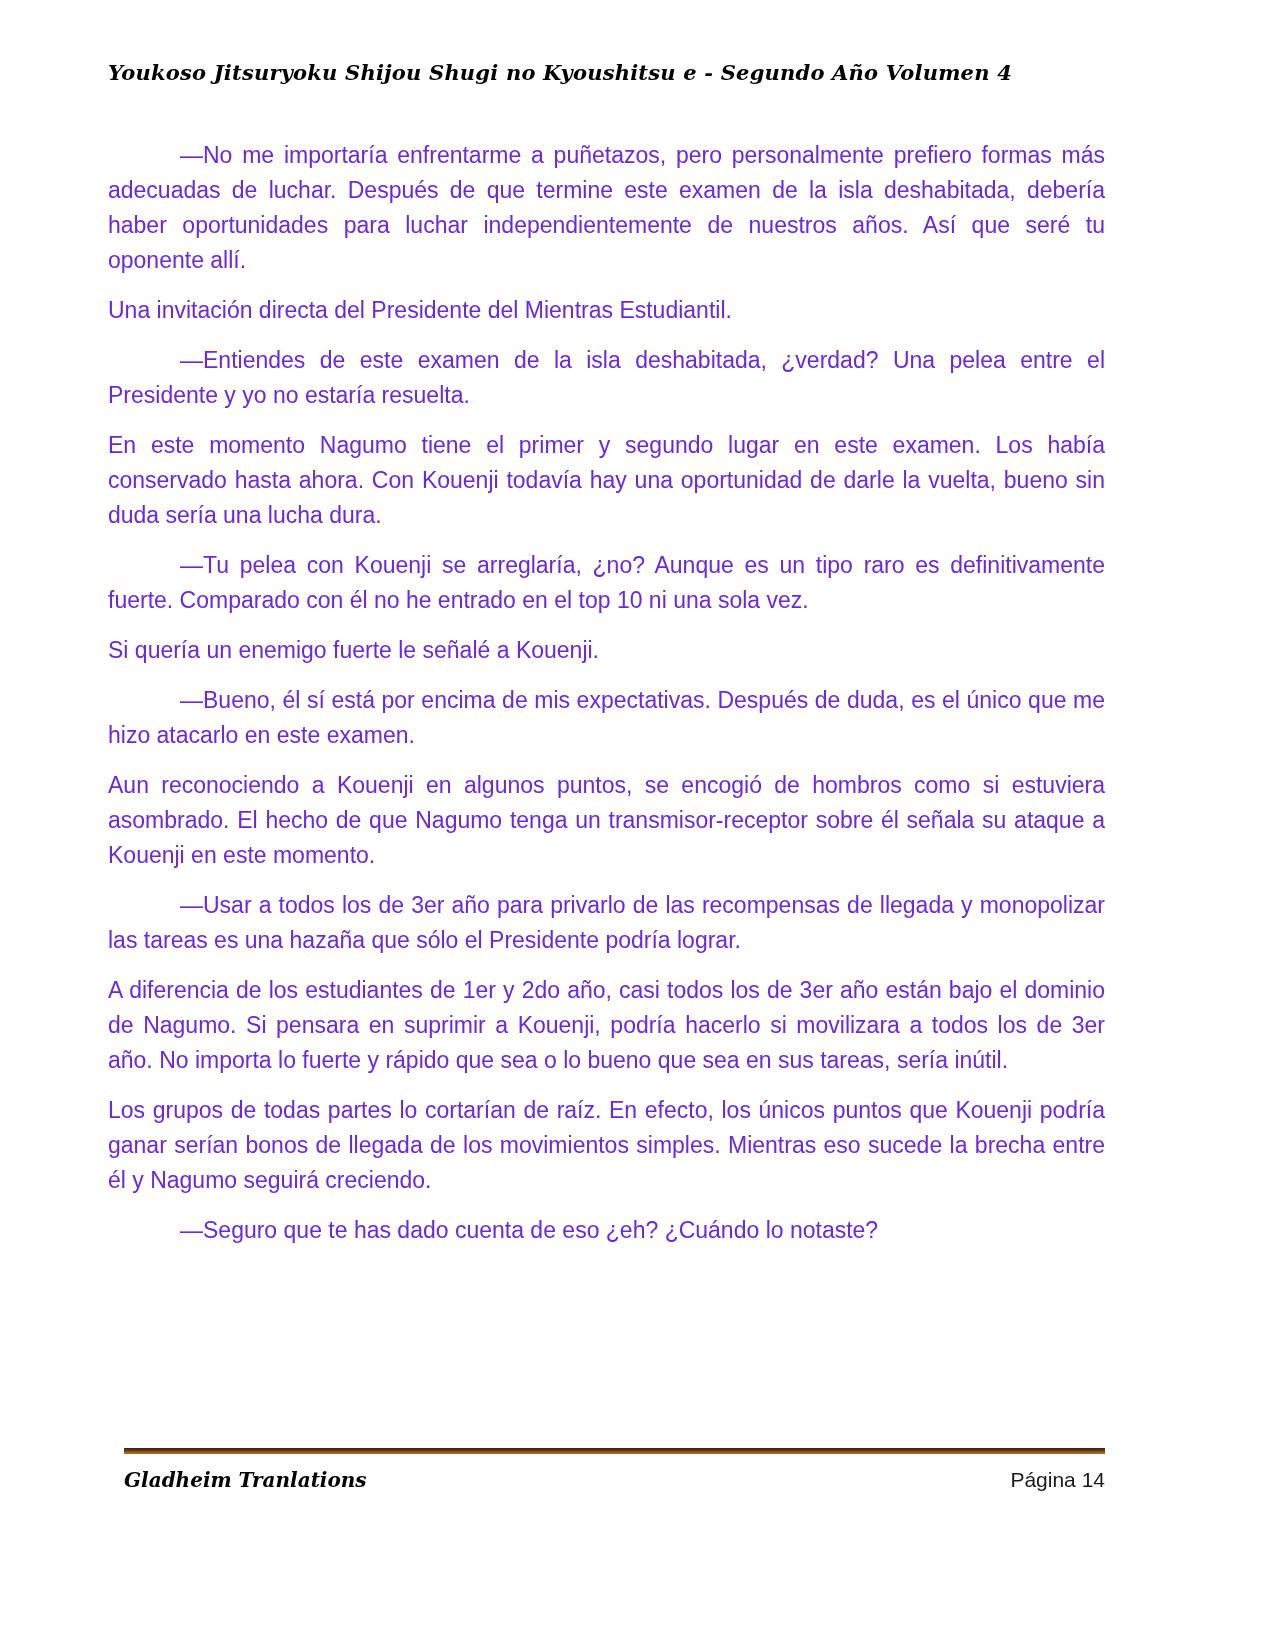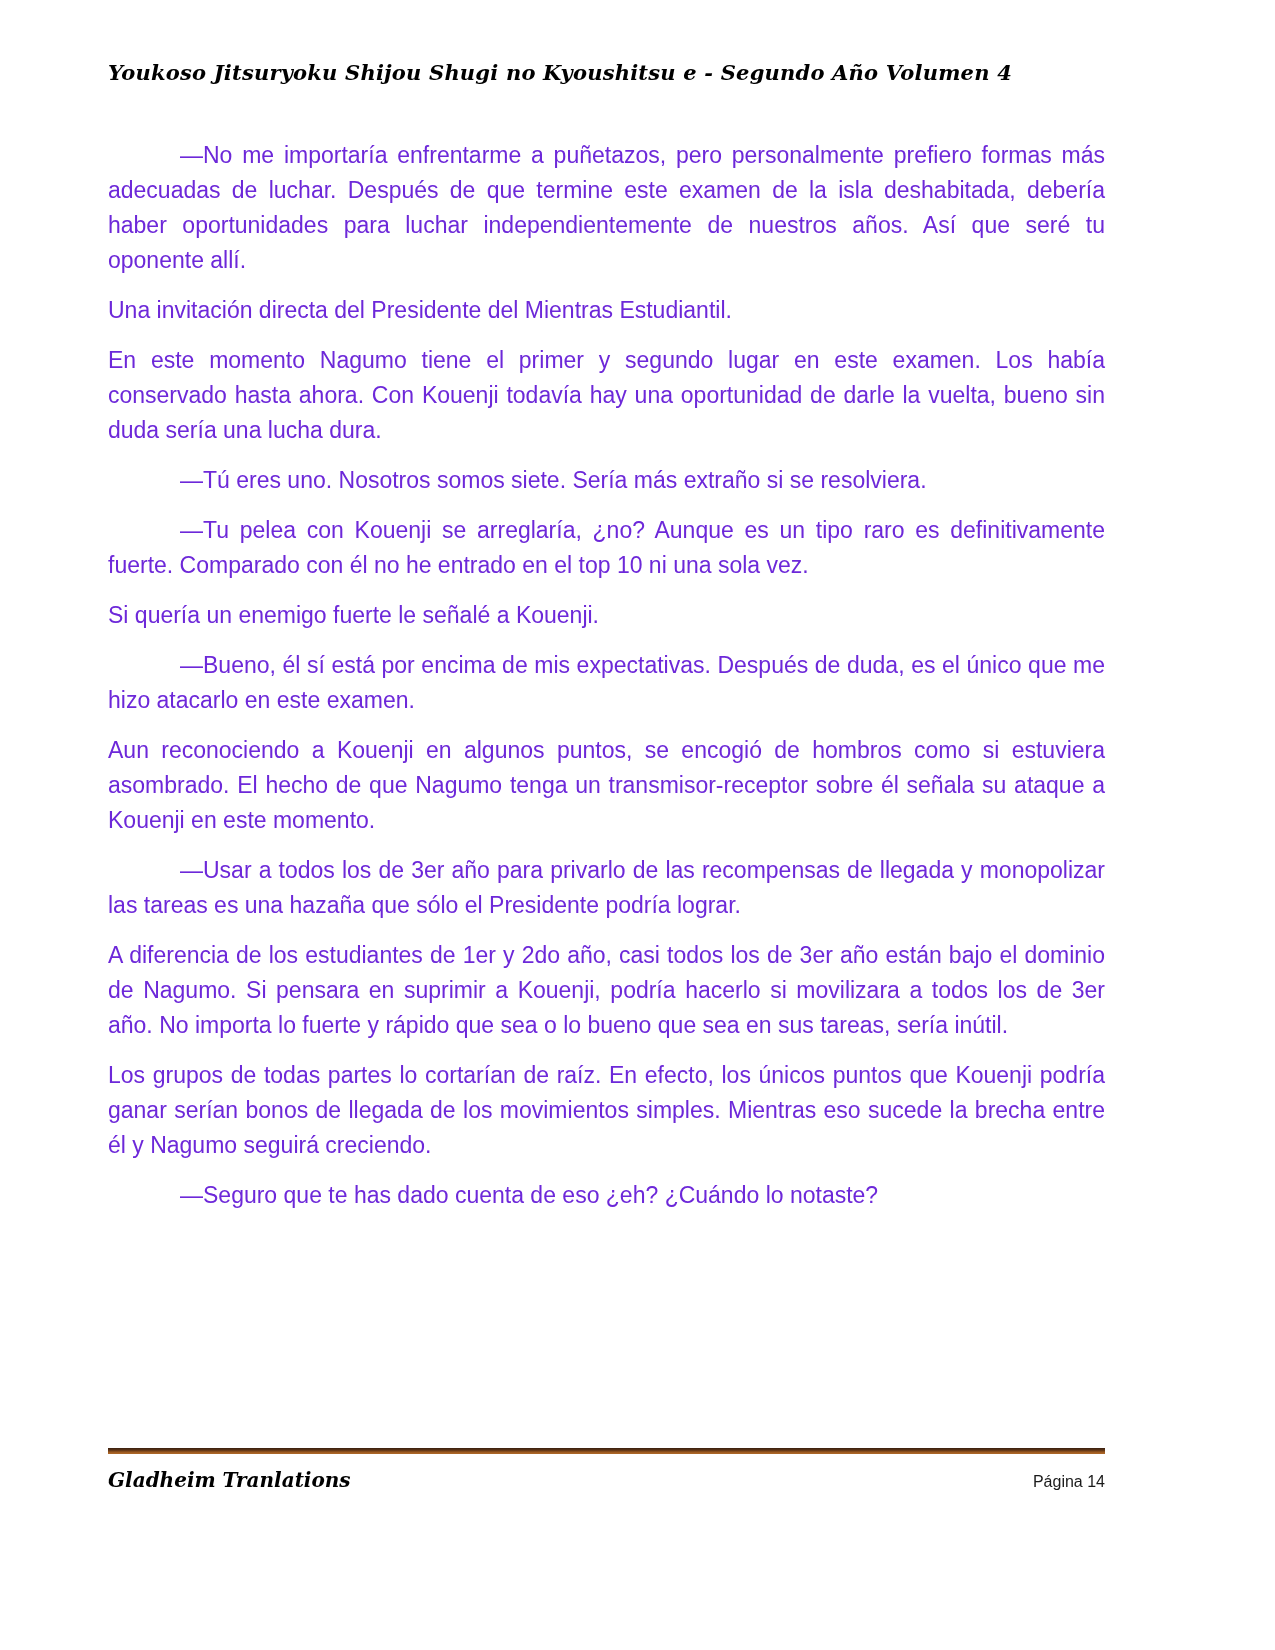--- a/index.html
+++ b/index.html
@@ -44,21 +44,21 @@
     text-align: justify;
     margin: 0 0 15px 0;
     color: #6d28d9;
   }
   .para.indent {
     text-indent: 72px;
   }
   .footer {
     position: absolute;
     top: 1448px;
-    left: 108px;
+    left: 124px;
     right: 170px;
   }
   .footer-rule {
     height: 6px;
     background: linear-gradient(to bottom, #3a2010 0%, #5a3216 35%, #9c5a20 70%, #b06a2a 100%);
     margin-bottom: 14px;
   }
   .footer-row {
     display: flex;
     justify-content: space-between;
@@ -66,38 +66,38 @@
   }
   .footer-left {
     font-family: "DejaVu Serif", "Liberation Serif", serif;
     font-style: italic;
     font-weight: bold;
     font-size: 20px;
     color: #000000;
   }
   .footer-right {
     font-family: "Liberation Sans", sans-serif;
-    font-size: 16px;
+    font-size: 21px;
     color: #1a1a1a;
   }
 </style>
 </head>
 <body>
 
 <div class="page">
 
   <div class="header">
     <div class="header-title">Youkoso Jitsuryoku Shijou Shugi no Kyoushitsu e - Segundo Año Volumen 4</div>
   </div>
 
   <div class="body-text">
       <p class="para indent">—No me importaría enfrentarme a puñetazos, pero personalmente prefiero formas más adecuadas de luchar. Después de que termine este examen de la isla deshabitada, debería haber oportunidades para luchar independientemente de nuestros años. Así que seré tu oponente allí.</p>
       <p class="para">Una invitación directa del Presidente del Mientras Estudiantil.</p>
+      <p class="para indent">—Entiendes de este examen de la isla deshabitada, ¿verdad? Una pelea entre el Presidente y yo no estaría resuelta.</p>
       <p class="para">En este momento Nagumo tiene el primer y segundo lugar en este examen. Los había conservado hasta ahora. Con Kouenji todavía hay una oportunidad de darle la vuelta, bueno sin duda sería una lucha dura.</p>
-      <p class="para indent">—Tú eres uno. Nosotros somos siete. Sería más extraño si se resolviera.</p>
       <p class="para indent">—Tu pelea con Kouenji se arreglaría, ¿no? Aunque es un tipo raro es definitivamente fuerte. Comparado con él no he entrado en el top 10 ni una sola vez.</p>
       <p class="para">Si quería un enemigo fuerte le señalé a Kouenji.</p>
       <p class="para indent">—Bueno, él sí está por encima de mis expectativas. Después de duda, es el único que me hizo atacarlo en este examen.</p>
       <p class="para">Aun reconociendo a Kouenji en algunos puntos, se encogió de hombros como si estuviera asombrado. El hecho de que Nagumo tenga un transmisor-receptor sobre él señala su ataque a Kouenji en este momento.</p>
       <p class="para indent">—Usar a todos los de 3er año para privarlo de las recompensas de llegada y monopolizar las tareas es una hazaña que sólo el Presidente podría lograr.</p>
       <p class="para">A diferencia de los estudiantes de 1er y 2do año, casi todos los de 3er año están bajo el dominio de Nagumo. Si pensara en suprimir a Kouenji, podría hacerlo si movilizara a todos los de 3er año. No importa lo fuerte y rápido que sea o lo bueno que sea en sus tareas, sería inútil.</p>
       <p class="para">Los grupos de todas partes lo cortarían de raíz. En efecto, los únicos puntos que Kouenji podría ganar serían bonos de llegada de los movimientos simples. Mientras eso sucede la brecha entre él y Nagumo seguirá creciendo.</p>
       <p class="para indent">—Seguro que te has dado cuenta de eso ¿eh? ¿Cuándo lo notaste?</p>
     </div>
 

